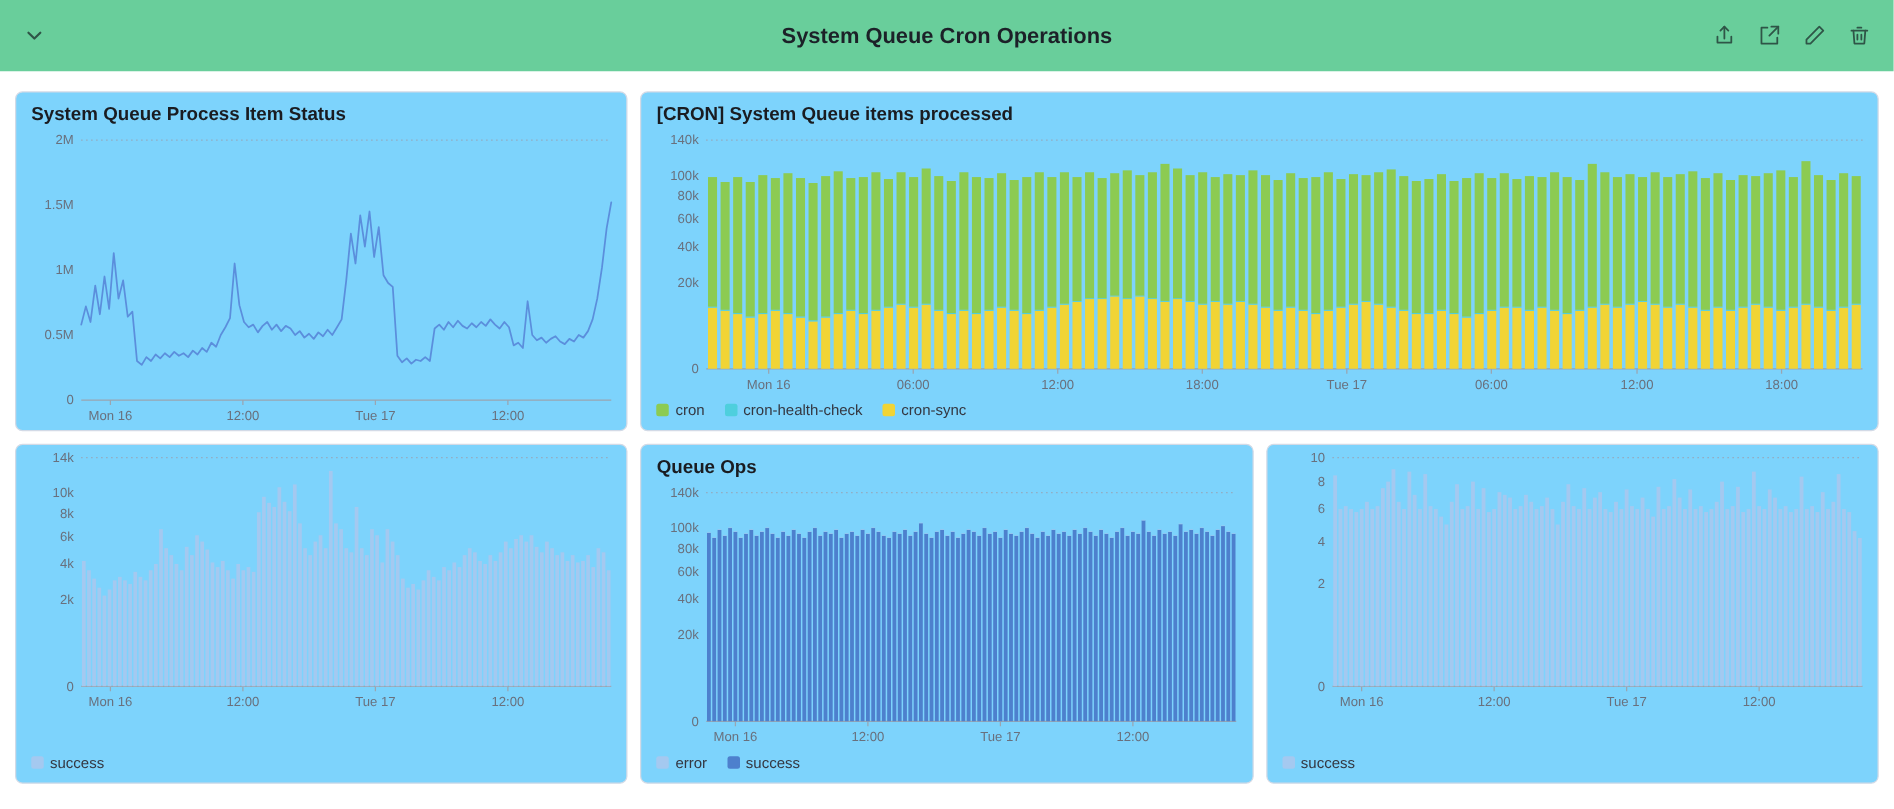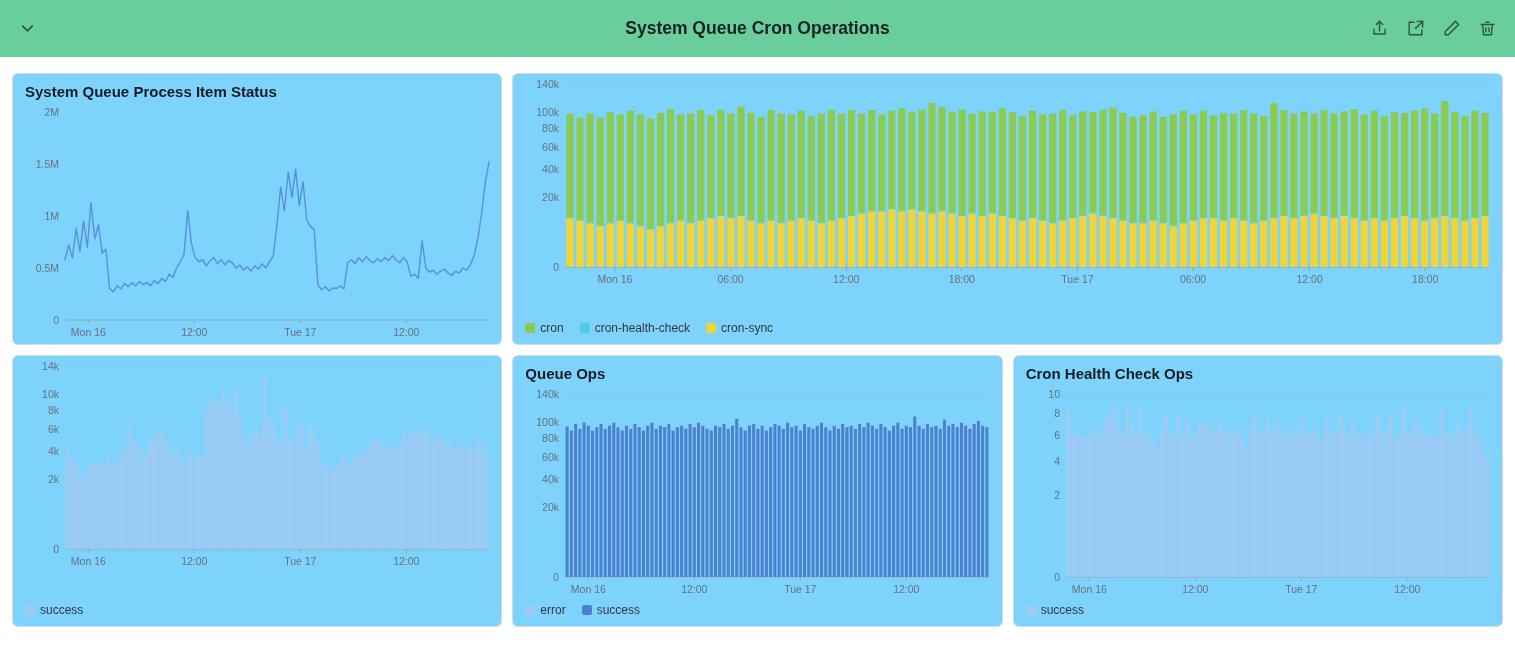--- a/index.html
+++ b/index.html
@@ -113,20 +113,21 @@
           <text x="175.32" y="232" text-anchor="middle" class="tick">12:00</text>
           <line x1="281.32000000000005" x2="281.32000000000005" y1="216" y2="220" stroke="#9aa5b1" stroke-width="1"></line>
           <text x="281.32000000000005" y="232" text-anchor="middle" class="tick">Tue 17</text>
           <line x1="387.32" x2="387.32" y1="216" y2="220" stroke="#9aa5b1" stroke-width="1"></line>
           <text x="387.32" y="232" text-anchor="middle" class="tick">12:00</text>
           <polyline points="46.0,155.7 49.7,141.1 53.4,153.6 57.2,124.5 60.9,147.4 64.6,117.2 68.3,143.2 72.0,98.5 75.8,134.9 79.5,120.3 83.2,149.4 86.9,145.3 90.6,184.8 94.4,187.9 98.1,181.7 101.8,184.8 105.5,179.6 109.2,182.7 112.9,178.6 116.7,181.7 120.4,177.5 124.1,180.6 127.8,178.6 131.5,181.7 135.3,176.5 139.0,179.6 142.7,174.4 146.4,177.5 150.1,170.2 153.9,173.4 157.6,164.0 161.3,157.8 165.0,150.5 168.7,106.8 172.5,140.1 176.2,153.6 179.9,157.8 183.6,155.7 187.3,161.9 191.1,156.7 194.8,153.6 198.5,159.8 202.2,155.7 205.9,160.9 209.6,156.7 213.4,158.8 217.1,164.0 220.8,160.9 224.5,166.1 228.2,163.0 232.0,167.1 235.7,161.9 239.4,165.0 243.1,159.8 246.8,164.0 250.6,157.8 254.3,151.5 258.0,120.3 261.7,82.9 265.4,106.8 269.2,68.3 272.9,93.3 276.6,65.2 280.3,101.6 284.0,77.7 287.8,116.2 291.5,122.4 295.2,125.5 298.9,180.6 302.6,185.8 306.4,182.7 310.1,186.9 313.8,183.8 317.5,184.8 321.2,181.7 324.9,184.8 328.7,158.8 332.4,155.7 336.1,159.8 339.8,153.6 343.5,157.8 347.3,152.6 351.0,156.7 354.7,158.8 358.4,154.6 362.1,157.8 365.9,153.6 369.6,156.7 373.3,151.5 377.0,155.7 380.7,158.8 384.5,153.6 388.2,157.8 391.9,172.3 395.6,170.2 399.3,174.4 403.1,137.0 406.8,164.0 410.5,168.2 414.2,166.1 417.9,170.2 421.6,167.1 425.4,165.0 429.1,169.2 432.8,171.3 436.5,167.1 440.2,169.2 444.0,164.0 447.7,166.1 451.4,160.9 455.1,151.5 458.8,134.9 462.6,109.9 466.3,78.7 470.0,57.9" fill="none" stroke="#5b8edc" stroke-width="1.4" stroke-linejoin="round" stroke-linecap="round"></polyline>
         </svg></div>
   </section>
 
   <section class="panel span4">
+    <h2>[CRON] System Queue items processed</h2>
     <div class="chart"><svg width="977" height="211">
           <line x1="46" x2="971" y1="8" y2="8" stroke="#98a2b3" stroke-width="1" stroke-dasharray="1,3"></line>
           <text x="40" y="194.5" text-anchor="end" class="tick">0</text>
           <text x="40" y="125.3325014393114" text-anchor="end" class="tick">20k</text>
           <text x="40" y="96.68238546005267" text-anchor="end" class="tick">40k</text>
           <text x="40" y="74.69837826044017" text-anchor="end" class="tick">60k</text>
           <text x="40" y="56.16500287862282" text-anchor="end" class="tick">80k</text>
           <text x="40" y="39.83677138468147" text-anchor="end" class="tick">100k</text>
           <text x="40" y="11.5" text-anchor="end" class="tick">140k</text>
           <line x1="46" x2="971" y1="191" y2="191" stroke="#9aa5b1" stroke-width="1"></line>
@@ -797,21 +798,20 @@
           <span>error</span>
         </span>
         <span class="legend-item">
           <span class="swatch" style="background: rgb(77, 128, 205);"></span>
           <span>success</span>
         </span>
       </div>
   </section>
 
   <section class="panel span2">
-    <h2>Cron Health Check Ops</h2>
     <div class="chart"><svg width="476" height="211">
           <line x1="46" x2="470" y1="8" y2="8" stroke="#98a2b3" stroke-width="1" stroke-dasharray="1,3"></line>
           <text x="40" y="194.5" text-anchor="end" class="tick">0</text>
           <text x="40" y="112.65991202350772" text-anchor="end" class="tick">2</text>
           <text x="40" y="78.76063763783732" text-anchor="end" class="tick">4</text>
           <text x="40" y="52.74880952880856" text-anchor="end" class="tick">6</text>
           <text x="40" y="30.8198240470154" text-anchor="end" class="tick">8</text>
           <text x="40" y="11.5" text-anchor="end" class="tick">10</text>
           <line x1="46" x2="470" y1="191" y2="191" stroke="#9aa5b1" stroke-width="1"></line>
           <line x1="69.32" x2="69.32" y1="191" y2="195" stroke="#9aa5b1" stroke-width="1"></line>

